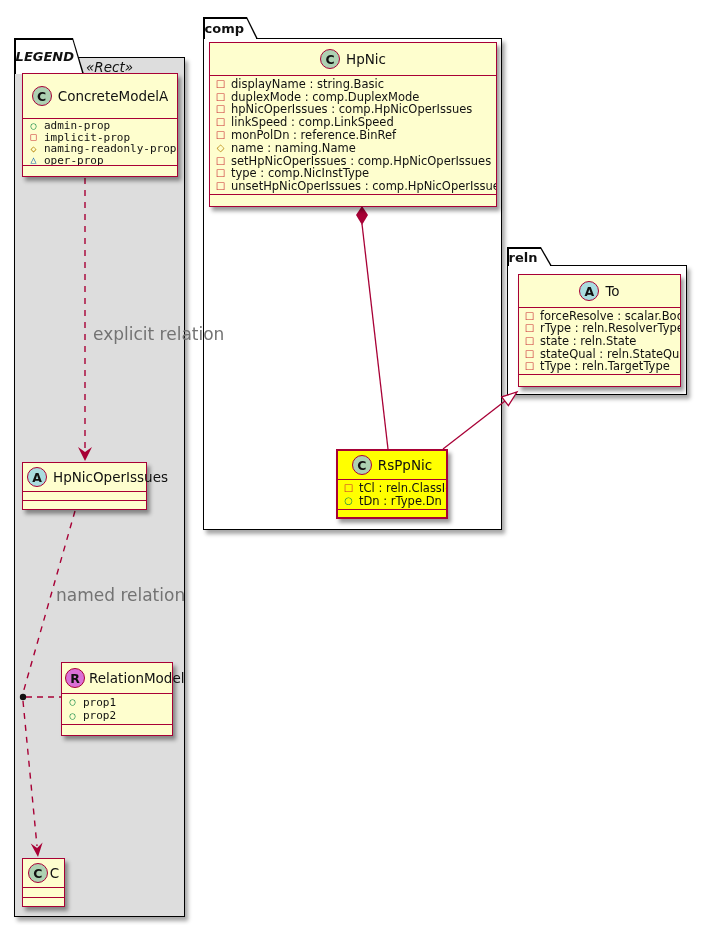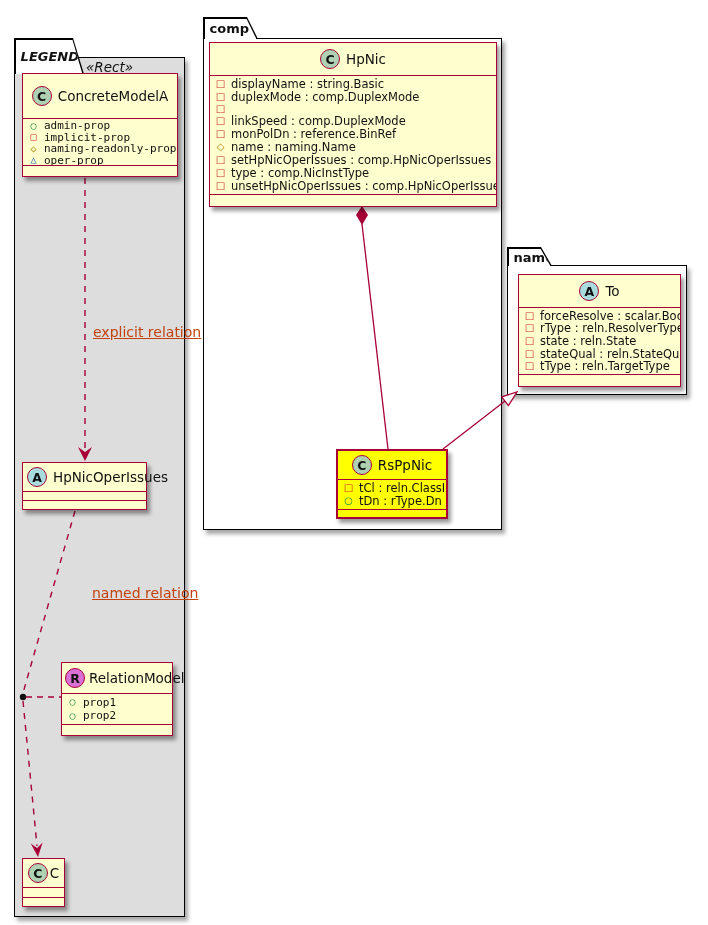--- a/index.html
+++ b/index.html
@@ -7,21 +7,21 @@
           font-family:"DejaVu Sans","Liberation Sans",sans-serif;color:#111;}
 
   
   .pkg-body{position:absolute;border:1.6px solid #000;background:#fff;box-sizing:border-box;
             box-shadow:3px 4px 4px rgba(0,0,0,0.35);z-index:1;}
   .pkg-body.legend{background:#DDDDDD;}
   .pkg-tab-outer{position:absolute;background:#000;z-index:3;
                  clip-path:polygon(0 0,calc(100% - 11px) 0,100% 100%,0 100%);}
   .pkg-tab-inner{position:absolute;left:1.6px;top:1.6px;right:1.6px;bottom:0;background:#fff;
                  clip-path:polygon(0 0,calc(100% - 10px) 0,100% 100%,0 100%);
-                 font-weight:bold;font-size:13px;display:flex;align-items:center;padding-left:5px;
+                 font-weight:bold;font-size:13px;display:flex;align-items:center;
                  box-sizing:border-box;}
   .stereotype{position:absolute;z-index:4;font-style:italic;font-size:13.5px;text-align:center;}
 
   
   .uml-class{position:absolute;background:#FEFECE;border:1.4px solid #A80036;box-sizing:border-box;
              box-shadow:3px 4px 4px rgba(0,0,0,0.4);z-index:10;display:flex;flex-direction:column;}
   .uml-class.highlight{background:#FFFF00;border-width:2px;}
   .uml-title{flex:none;display:flex;align-items:center;justify-content:center;gap:6px;
              border-bottom:1.2px solid #A80036;font-size:13.5px;}
   .abstract .cname{}
@@ -37,39 +37,39 @@
   .icon-circle{color:#128945;}
   .icon-square{color:#C82930;}
   .icon-diamond{color:#B8860B;}
   .icon-triangle{color:#1F6BB5;}
   .mono .attr-row{font-family:"DejaVu Sans Mono","Liberation Mono",monospace;font-size:11px;}
   .uml-methods{flex:none;border-top:1.2px solid #A80036;}
   .uml-empty{flex:1;border-top:1.2px solid #A80036;}
 
   
   #edges{position:absolute;left:0;top:0;z-index:5;pointer-events:none;}
-  .edge-label{position:absolute;z-index:6;font-size:14px;color:#c2410c;white-space:nowrap;text-decoration:underline;}
+  .edge-label{position:absolute;z-index:6;font-size:17px;color:#737373;white-space:nowrap;}
 </style>
 </head>
 <body>
 
 <div id="canvas">
 
   <div class="pkg-body legend" style="left:14px;top:57px;width:171px;height:860px;"></div>
   <div class="pkg-body" style="left:203px;top:38px;width:299px;height:492px;"></div>
   <div class="pkg-body" style="left:507px;top:265px;width:180px;height:130px;"></div>
 
   <div class="pkg-tab-outer" style="left:14px;top:38px;width:70px;height:36px;font-style:italic;">
     <div class="pkg-tab-inner">LEGEND</div>
   </div>
   <div class="pkg-tab-outer" style="left:203px;top:17px;width:55px;height:22px;">
     <div class="pkg-tab-inner">comp</div>
   </div>
   <div class="pkg-tab-outer" style="left:507px;top:247px;width:45px;height:19px;">
-    <div class="pkg-tab-inner">name</div>
+    <div class="pkg-tab-inner">reln</div>
   </div>
 
   <div class="stereotype" style="left:14px;top:59px;width:191px;">«Rect»</div>
 
   <svg id="edges" width="708" height="925" viewBox="0 0 708 925">
 
     <path d="M85,178 L85,450" stroke="#A80036" stroke-width="1.4" stroke-dasharray="6,6" fill="none"></path>
     <polygon points="85,461 78,447 85,452 92,447" fill="#A80036"></polygon>
 
     <path d="M75,511 L23,693" stroke="#A80036" stroke-width="1.4" stroke-dasharray="6,6" fill="none"></path>
@@ -79,21 +79,21 @@
     <path d="M26,697 L61,697" stroke="#A80036" stroke-width="1.4" stroke-dasharray="6,5" fill="none"></path>
 
     <path d="M362,224 L388,449" stroke="#A80036" stroke-width="1.3" fill="none"></path>
     <polygon points="362,206 368,215 362,225 356,215" fill="#A80036"></polygon>
 
     <path d="M443,449 L505,401" stroke="#A80036" stroke-width="1.3" fill="none"></path>
     <polygon points="517,392 508.4,405.6 501.7,396.8" fill="#ffffff" stroke="#A80036" stroke-width="1.3"></polygon>
   </svg>
 
   <div class="edge-label" style="left:93px;top:324px;">explicit relation</div>
-  <div class="edge-label" style="left:56px;top:585px;margin-left:36px;">named relation</div>
+  <div class="edge-label" style="left:56px;top:585px;">named relation</div>
 
   <div class="uml-class" style="left:22px;top:73px;width:156px;height:104px;">
     <div class="uml-title" style="height:44px;">
       <span class="spot spot-C">C</span>
       <span class="cname">ConcreteModelA</span>
     </div>
     <div class="uml-attrs mono">
         <div class="attr-row">
           <span class="attr-icon icon-circle">○</span>
           <span class="attr-text">admin-prop</span>
@@ -123,24 +123,25 @@
         <div class="attr-row">
           <span class="attr-icon icon-square">□</span>
           <span class="attr-text">displayName : string.Basic</span>
         </div>
         <div class="attr-row">
           <span class="attr-icon icon-square">□</span>
           <span class="attr-text">duplexMode : comp.DuplexMode</span>
         </div>
         <div class="attr-row">
           <span class="attr-icon icon-square">□</span>
-        </div>
-        <div class="attr-row">
-          <span class="attr-icon icon-square">□</span>
-          <span class="attr-text">linkSpeed : comp.DuplexMode</span>
+          <span class="attr-text">hpNicOperIssues : comp.HpNicOperIssues</span>
+        </div>
+        <div class="attr-row">
+          <span class="attr-icon icon-square">□</span>
+          <span class="attr-text">linkSpeed : comp.LinkSpeed</span>
         </div>
         <div class="attr-row">
           <span class="attr-icon icon-square">□</span>
           <span class="attr-text">monPolDn : reference.BinRef</span>
         </div>
         <div class="attr-row">
           <span class="attr-icon icon-diamond">◇</span>
           <span class="attr-text">name : naming.Name</span>
         </div>
         <div class="attr-row">

